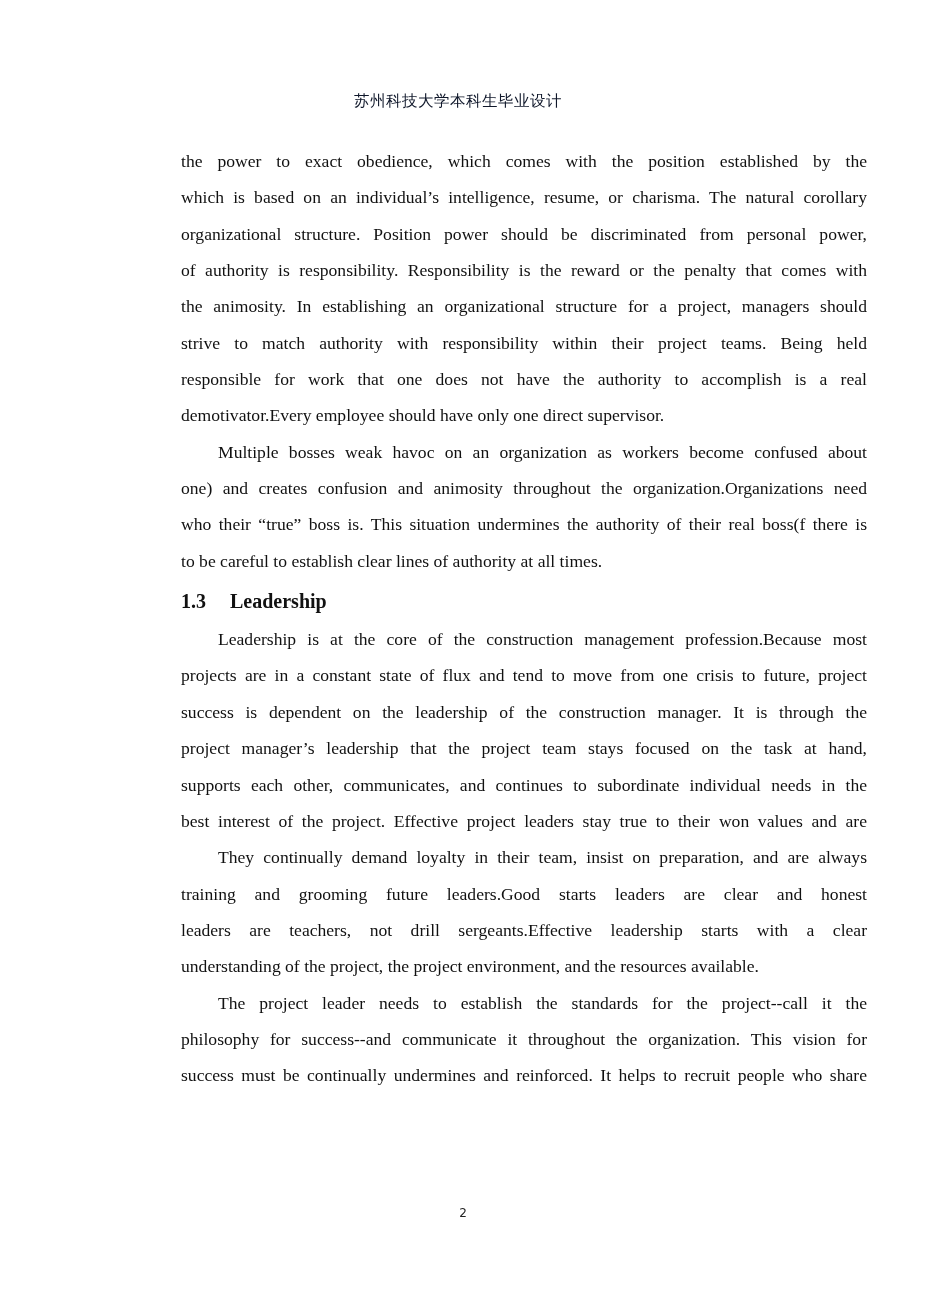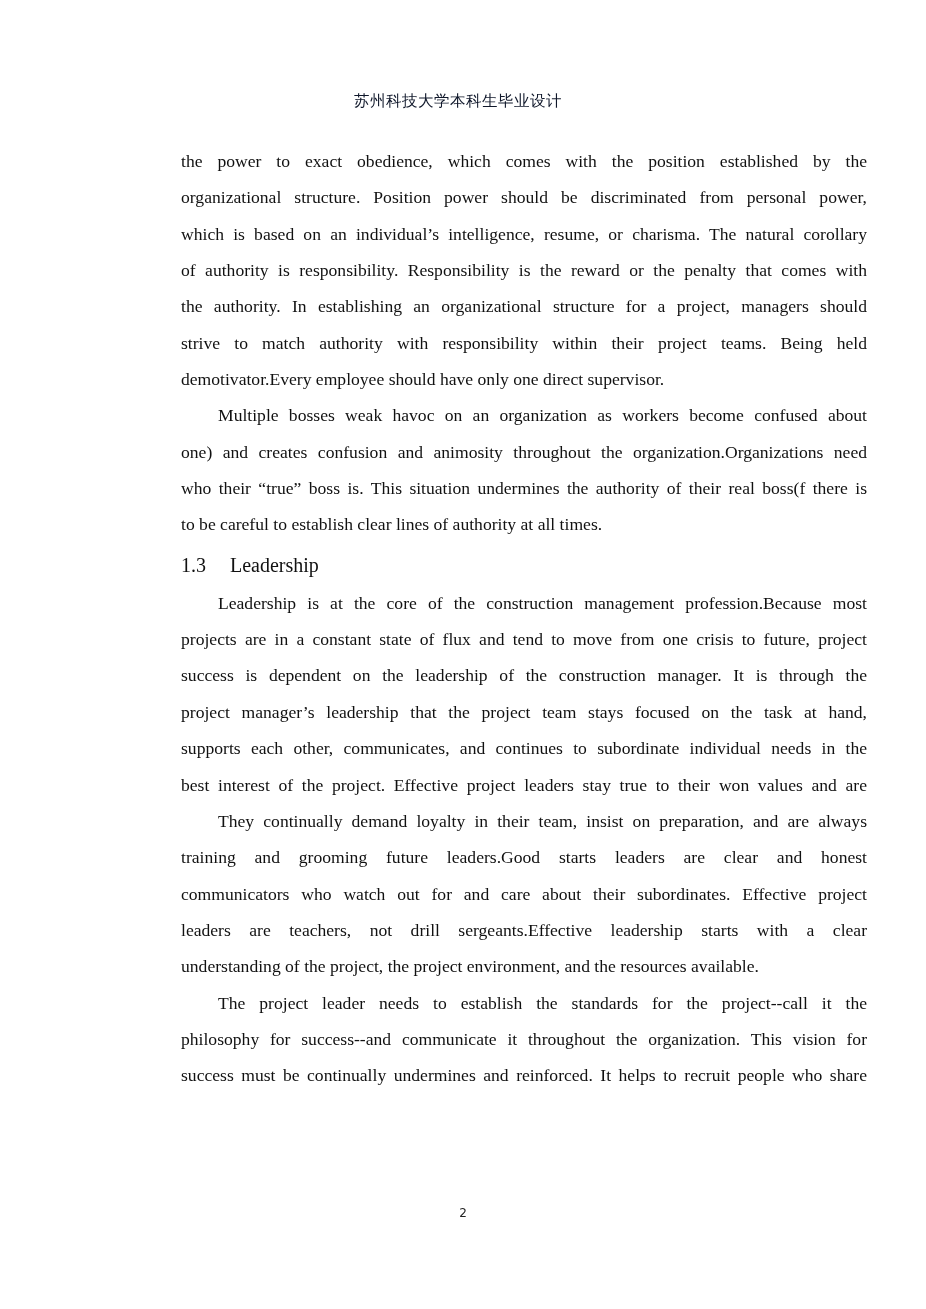--- a/index.html
+++ b/index.html
@@ -47,21 +47,21 @@
       text-align-last: left;
     }
     .line.indent {
       padding-left: 37px;
     }
     .heading {
       display: block;
       height: 42px;
       line-height: 34px;
       font-size: 20px;
-      font-weight: normal;
+      font-weight: bold;
     }
     .heading .num {
       display: inline-block;
       width: 49px;
     }
     .page-number {
       position: absolute;
       top: 1206px;
       left: 0;
       width: 926px;
@@ -73,25 +73,26 @@
   </style>
 </head>
 <body>
 
 <div class="page-header">苏州科技大学本科生毕业设计</div>
 
 <div class="content">
 
   <div>
     <span class="line" style="white-space: normal; overflow: hidden;">the power to exact obedience, which comes with the position established by the</span>
+    <span class="line" style="white-space: normal; overflow: hidden;">which is based on an individual’s intelligence, resume, or charisma. The natural corollary</span>
     <span class="line" style="white-space: normal; overflow: hidden;">organizational structure. Position power should be discriminated from personal power,</span>
-    <span class="line" style="white-space: normal; overflow: hidden;">which is based on an individual’s intelligence, resume, or charisma. The natural corollary</span>
     <span class="line" style="white-space: normal; overflow: hidden;">of authority is responsibility. Responsibility is the reward or the penalty that comes with</span>
-    <span class="line" style="white-space: normal; overflow: hidden;">the authority. In establishing an organizational structure for a project, managers should</span>
+    <span class="line" style="white-space: normal; overflow: hidden;">the animosity. In establishing an organizational structure for a project, managers should</span>
     <span class="line" style="white-space: normal; overflow: hidden;">strive to match authority with responsibility within their project teams. Being held</span>
+    <span class="line" style="white-space: normal; overflow: hidden;">responsible for work that one does not have the authority to accomplish is a real</span>
     <span class="line last" style="white-space: normal; overflow: hidden;">demotivator.Every employee should have only one direct supervisor.</span>
   </div>
 
   <div>
     <span class="line indent" style="white-space: normal; overflow: hidden;">Multiple bosses weak havoc on an organization as workers become confused about</span>
     <span class="line" style="white-space: normal; overflow: hidden;">one) and creates confusion and animosity throughout the organization.Organizations need</span>
     <span class="line" style="white-space: normal; overflow: hidden;">who their “true” boss is. This situation undermines the authority of their real boss(f there is</span>
     <span class="line last" style="white-space: normal; overflow: hidden;">to be careful to establish clear lines of authority at all times.</span>
   </div>
 
@@ -104,21 +105,20 @@
     <span class="line" style="white-space: normal; overflow: hidden;">projects are in a constant state of flux and tend to move from one crisis to future, project</span>
     <span class="line" style="white-space: normal; overflow: hidden;">success is dependent on the leadership of the construction manager. It is through the</span>
     <span class="line" style="white-space: normal; overflow: hidden;">project manager’s leadership that the project team stays focused on the task at hand,</span>
     <span class="line" style="white-space: normal; overflow: hidden;">supports each other, communicates, and continues to subordinate individual needs in the</span>
     <span class="line" style="white-space: normal; overflow: hidden;">best interest of the project. Effective project leaders stay true to their won values and are</span>
   </div>
 
   <div>
     <span class="line indent" style="white-space: normal; overflow: hidden;">They continually demand loyalty in their team, insist on preparation, and are always</span>
     <span class="line" style="white-space: normal; overflow: hidden;">training and grooming future leaders.Good starts leaders are clear and honest</span>
-    <span class="line" style="white-space: normal; overflow: hidden;">communicators who watch out for and care about their subordinates. Effective project</span>
     <span class="line" style="white-space: normal; overflow: hidden;">leaders are teachers, not drill sergeants.Effective leadership starts with a clear</span>
     <span class="line last" style="white-space: normal; overflow: hidden;">understanding of the project, the project environment, and the resources available.</span>
   </div>
 
   <div>
     <span class="line indent" style="white-space: normal; overflow: hidden;">The project leader needs to establish the standards for the project--call it the</span>
     <span class="line" style="white-space: normal; overflow: hidden;">philosophy for success--and communicate it throughout the organization. This vision for</span>
     <span class="line" style="white-space: normal; overflow: hidden;">success must be continually undermines and reinforced. It helps to recruit people who share</span>
   </div>
 

